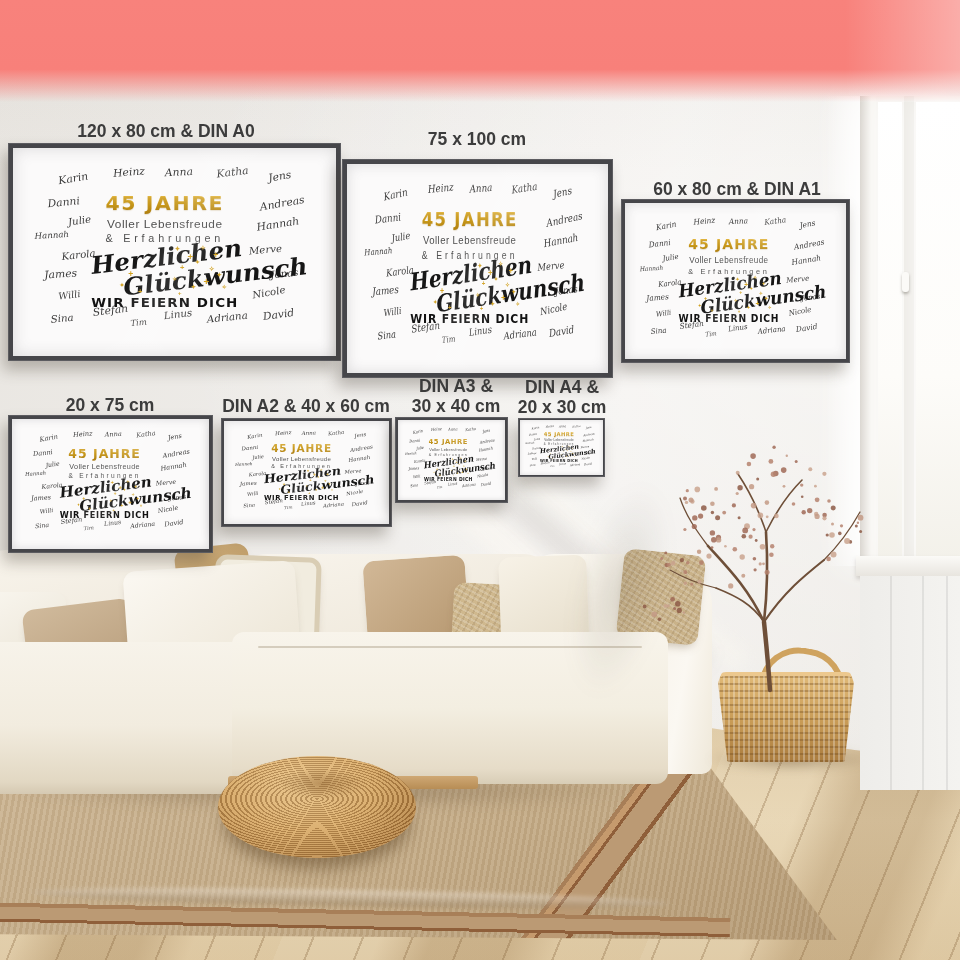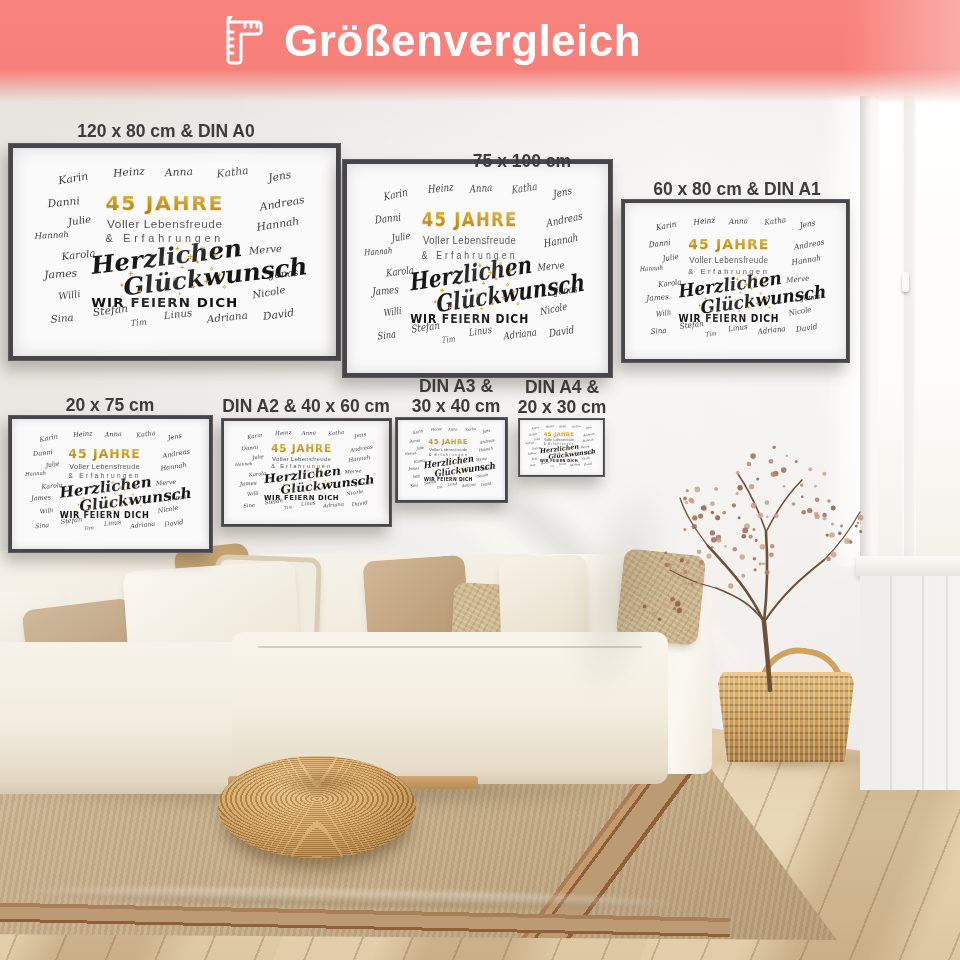--- a/index.html
+++ b/index.html
@@ -431,21 +431,21 @@
           <span class="sparkle" style="left: 378px; top: 238px; font-size: 12px; color: rgb(209, 160, 29);">✦</span>
           <span class="sparkle" style="left: 214px; top: 236px; font-size: 16px; color: rgb(209, 160, 29);">+</span>
           <span class="sparkle" style="left: 198px; top: 258px; font-size: 11px; color: rgb(209, 160, 29);">✦</span>
           <span class="sparkle" style="left: 232px; top: 268px; font-size: 14px; color: rgb(209, 160, 29);">+</span>
           <span class="sparkle" style="left: 330px; top: 262px; font-size: 12px; color: rgb(209, 160, 29);">✦</span>
           <span class="sparkle" style="left: 306px; top: 272px; font-size: 12px; color: rgb(209, 160, 29);">+</span>
           <span class="sparkle" style="left: 388px; top: 262px; font-size: 11px; color: rgb(209, 160, 29);">✧</span>
         </div>
       </div>
     </div>
-    <div class="size-label" style="left: 477px; top: 152px; margin-left: 45px;">75 x 100 cm</div>
+    <div class="size-label" style="left: 477px; top: 130px;">75 x 100 cm</div>
     <div class="frame" style="left: 621px; top: 199px; width: 229px; height: 164px;">
       <div class="poster-scale" style="left: 4px; top: 4px; transform: scale(0.368333, 0.39);">
         <div class="poster">
           <span class="gname" style="left: 84px; top: 46px; font-size: 20px; transform: rotate(-10deg);">Karin</span>
           <span class="gname" style="left: 186px; top: 34px; font-size: 20px; transform: rotate(-5deg);">Heinz</span>
           <span class="gname" style="left: 282px; top: 34px; font-size: 20px; transform: rotate(-3deg);">Anna</span>
           <span class="gname" style="left: 378px; top: 34px; font-size: 20px; transform: rotate(-7deg);">Katha</span>
           <span class="gname" style="left: 474px; top: 42px; font-size: 20px; transform: rotate(-10deg);">Jens</span>
           <span class="gname" style="left: 64px; top: 92px; font-size: 20px; transform: rotate(-6deg);">Danni</span>
           <span class="gname" style="left: 458px; top: 94px; font-size: 20px; transform: rotate(-10deg);">Andreas</span>
@@ -693,23 +693,13 @@
           <span class="sparkle" style="left: 388px; top: 262px; font-size: 11px; color: rgb(209, 160, 29);">✧</span>
         </div>
       </div>
     </div>
     <div class="size-label" style="left: 562px; top: 378px;">DIN A4 &amp;
 20 x 30 cm</div>
   </div>
 
 <div id="banner" class="abs">
   <div class="edge-light"></div>
-  <div id="banner-inner">
-    <svg width="48" height="50" viewBox="0 0 48 50">
-      <g fill="none" stroke="#ffffff" stroke-width="3" stroke-linejoin="round" stroke-linecap="round">
-        <path d="M8,6 h30 a3,3 0 0 1 3,3 v6 a3,3 0 0 1 -3,3 h-17 v26 a3,3 0 0 1 -3,3 h-7 a3,3 0 0 1 -3,-3 v-41 a3,3 0 0 1 3,-3 z"></path>
-        <path d="M8,16 h5 M8,23 h5 M8,30 h5 M8,37 h5"></path>
-        <path d="M25,6 v5 M31,6 v5 M37,6 v5"></path>
-      </g>
-    </svg>
-    <div id="banner-title">Größenvergleich</div>
-  </div>
 </div>
 
 </body></html>

